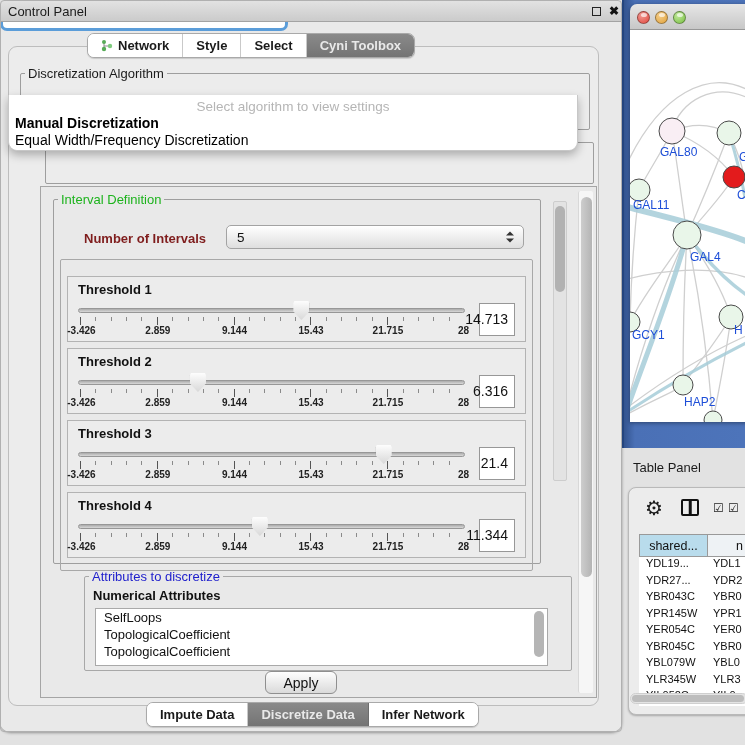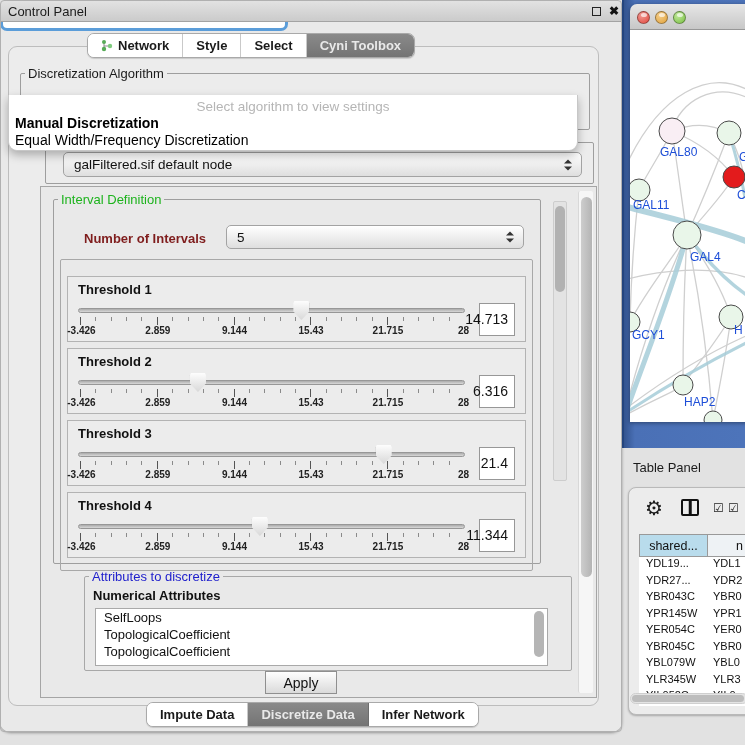--- a/index.html
+++ b/index.html
@@ -100,21 +100,21 @@
 
   #attr-group { left:12px; top:382px; width:488px; height:102px; border-color:#a8a8a8;margin-left:31px; }
   #attr-sub { position:absolute; left:8px; top:4px; font-size:13px; font-weight:bold; color:#111; }
   #attr-list { position:absolute; left:10px; top:24px; width:453px; height:58px; background:#fff;
     border:1px solid #a9a9a9; overflow:hidden; }
   .attr-item { font-size:13px; color:#111; padding-left:8px; line-height:17px; white-space:nowrap; }
   #attr-sb { position:absolute; right:2px; top:2px; width:11px; height:52px; }
   #attr-sb .vscroll-thumb { left:0; top:0; width:10px; height:46px; background:#b5b5b5; }
 
   #apply-btn { position:absolute; left:265px; top:671px; width:72px; height:23px;
-    background:linear-gradient(#fefefe,#dadada); border:1px solid #8f8f8f; border-radius:0;
+    background:linear-gradient(#fefefe,#dadada); border:1px solid #8f8f8f; border-radius:6px;
     font-size:14px; color:#111; display:flex; align-items:center; justify-content:center; z-index:3; }
 
   
   #net-frame { position:absolute; left:622px; top:0; width:123px; height:448px;
     background:linear-gradient(90deg,#33548f,#4a70b6 9%,#4d74ba); border-left:2px solid #24457e; }
   #net-window { position:absolute; left:630px; top:4px; width:180px; height:418px;
     border-radius:7px 7px 0 0; overflow:hidden; box-shadow:0 1px 4px rgba(0,0,0,.4); }
   #net-titlebar { height:26px; background:linear-gradient(#e6e6e6,#c7c7c7); border-bottom:1px solid #979797; position:relative; }
   .light { position:absolute; top:6.5px; width:13px; height:13px; border-radius:50%; border:1px solid rgba(0,0,0,.35); }
   .light i { position:absolute; left:2.5px; top:1.5px; width:6px; height:4px; border-radius:50%; background:rgba(255,255,255,.65); }
@@ -192,27 +192,20 @@
 
     <div id="algo-popup">
       <div id="algo-hint">Select algorithm to view settings</div>
       <div class="algo-opt" id="algo-opt-0">Manual Discretization</div>
       <div class="algo-opt" id="algo-opt-1">Equal Width/Frequency Discretization</div>
     </div>
 
     <fieldset id="tabledata-group">
       <legend>Table Data</legend>
     </fieldset>
-    <div class="combo" id="tabledata-combo">
-      <span>galFiltered.sif default node</span>
-      <span class="stepper">
-          <b class="up"></b>
-          <b class="dn"></b>
-        </span>
-    </div>
 
     <div id="scrollpane">
 
       <fieldset id="interval-group">
         <legend class="green">Interval Definition</legend>
         <span id="num-label">Number of Intervals</span>
         <div class="combo" id="num-combo">
           <span>5</span>
           <span class="stepper">
               <b class="up"></b>

